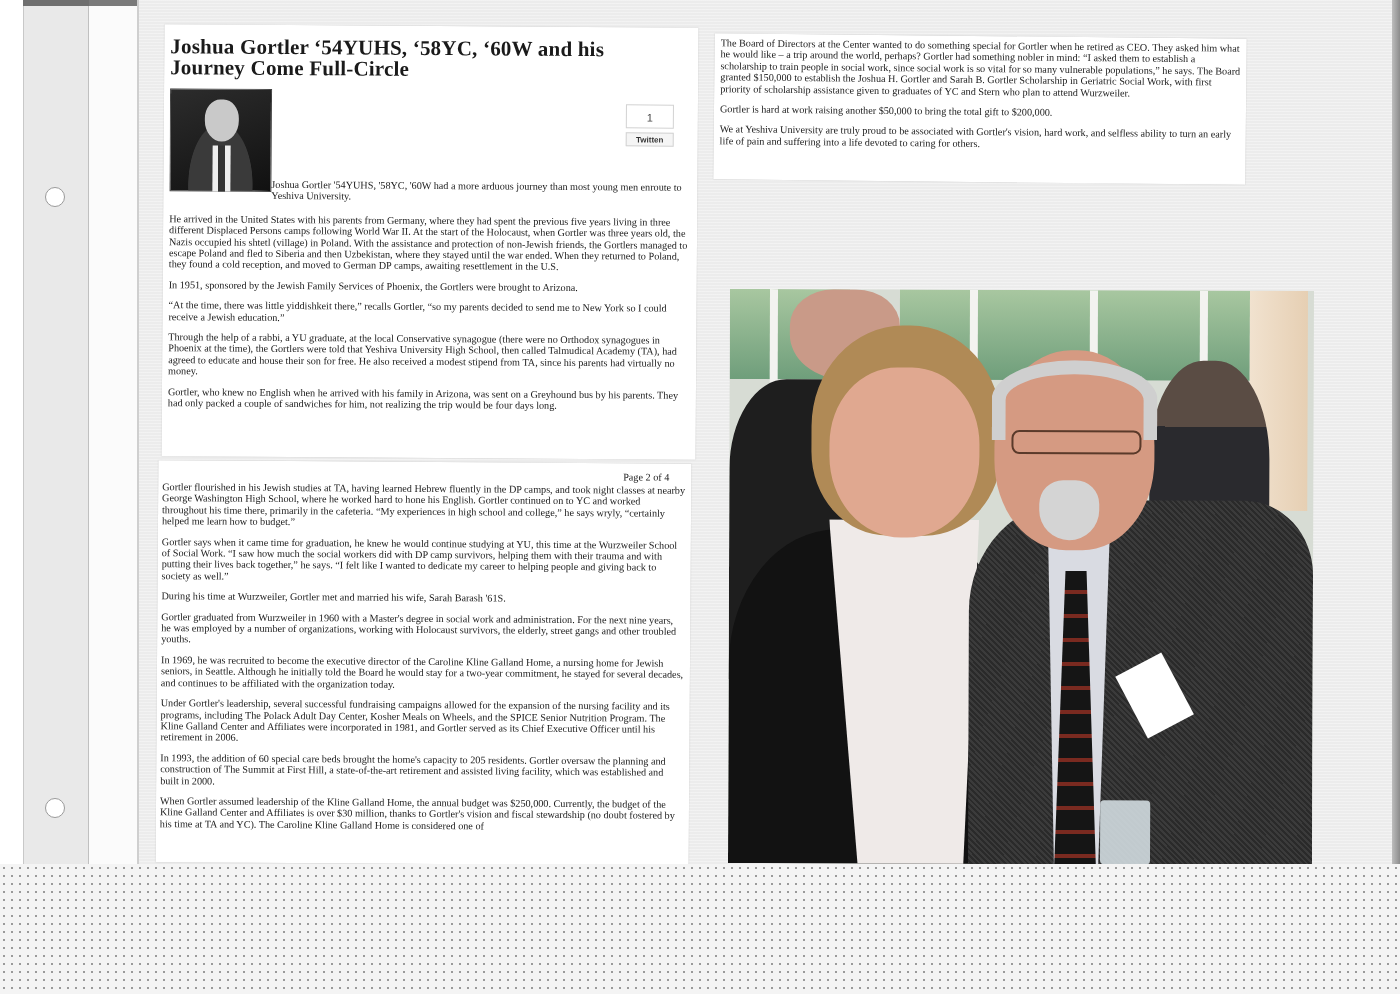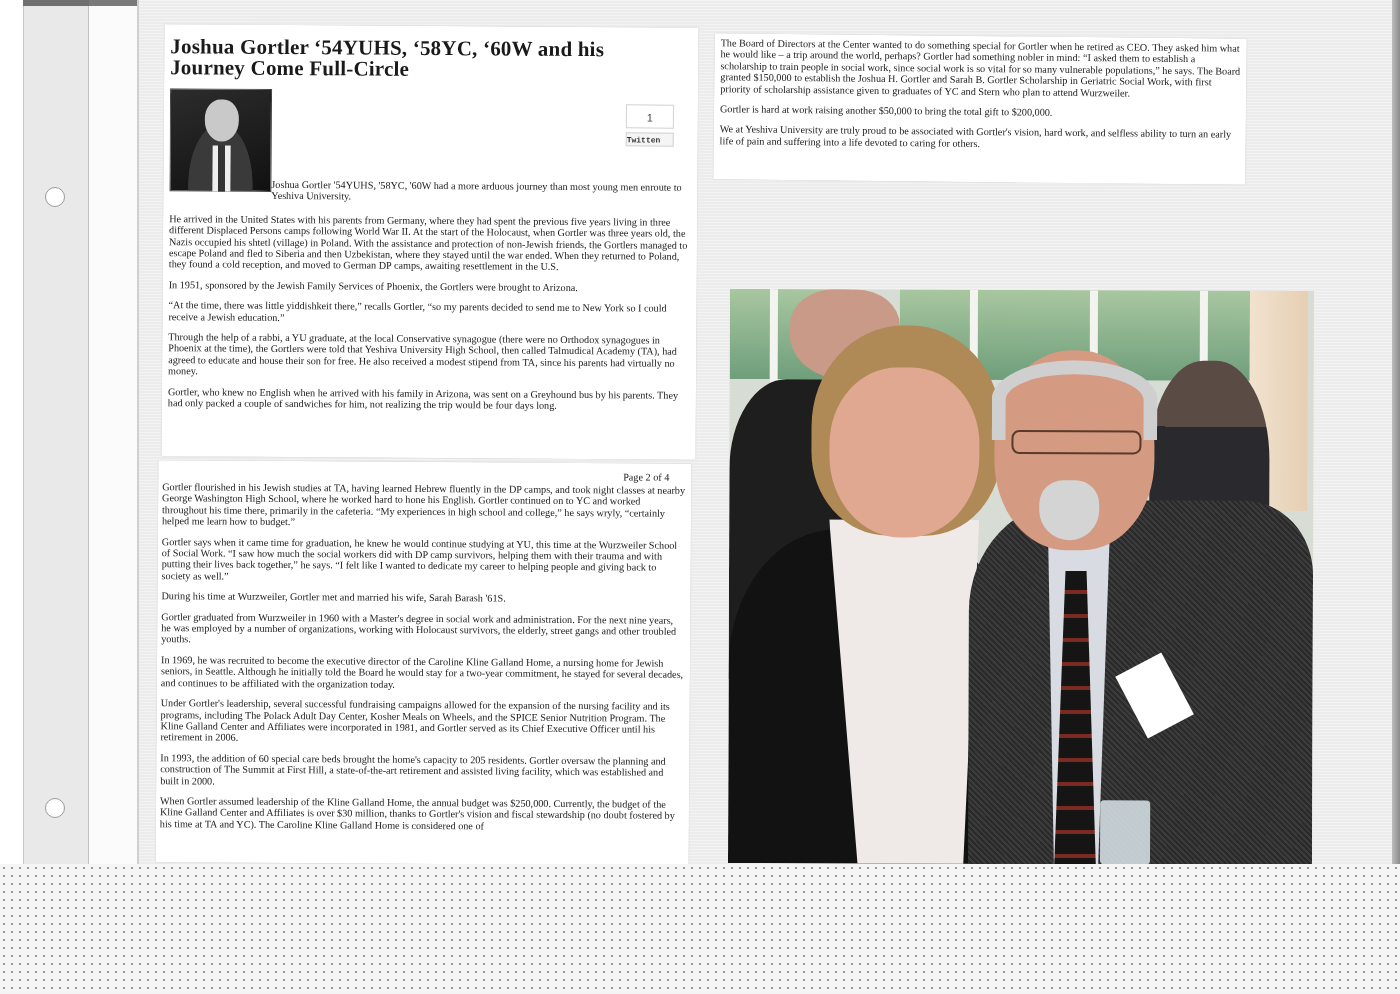--- a/index.html
+++ b/index.html
@@ -82,22 +82,22 @@
     background: linear-gradient(90deg, #eee 0 30%, #333 30% 70%, #eee 70%);
   }
   .tweet-widget {
     position: absolute; right: 24px; top: 77px; width: 48px;
   }
   .tweet-count {
     border: 1px solid #d2d2d2; height: 24px; text-align: center;
     font-family: "Liberation Sans", sans-serif; font-size: 11px; line-height: 24px; color: #444;
   }
   .tweet-btn {
-    margin-top: 4px; border: 1px solid #d2d2d2; height: 14px; 
-    font-family: Liberation Mono, monospace; font-size: 8px; font-weight: bold; line-height: 13px; color: #333;
+    margin-top: 4px; border: 1px solid #d2d2d2; height: 14px; text-align: center;
+    font-family: Liberation Sans, sans-serif; font-size: 8px; font-weight: bold; line-height: 13px; color: #333;
     background: #f5f5f5;
   }
   .intro-wrap { overflow: hidden; }
   .intro-text {
     padding-top: 90px; font-size: 10.2px; line-height: 11.4px; margin-bottom: 12px;
   }
   .clear { clear: both; }
   .page-num {
     text-align: right; font-size: 10.2px; margin: 0 16px 2px 0;
   }

